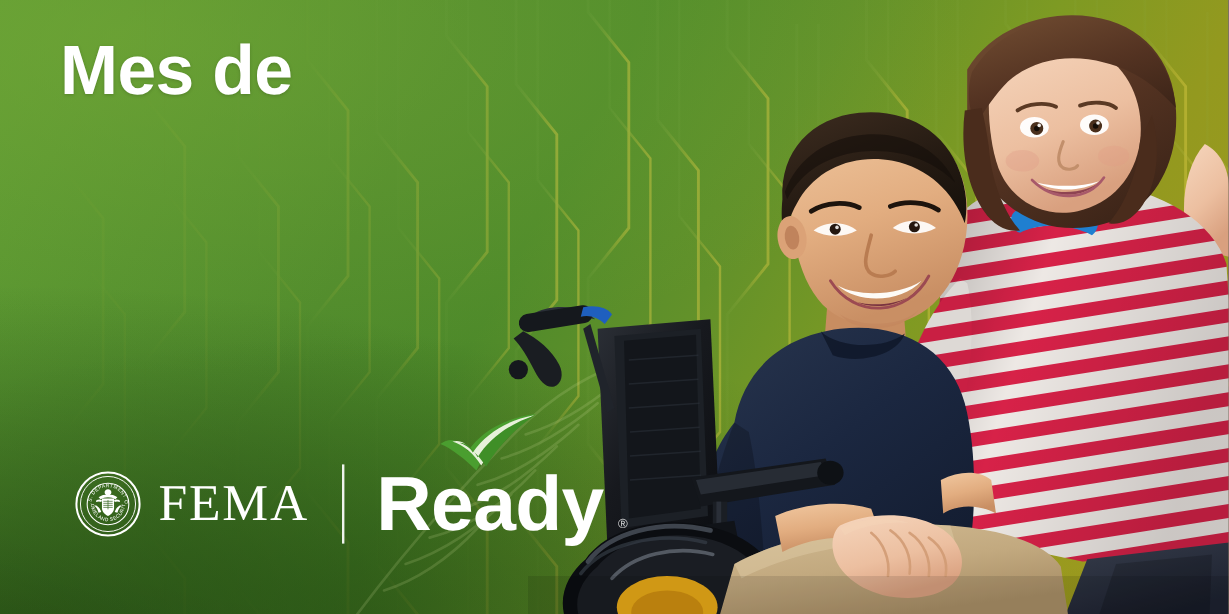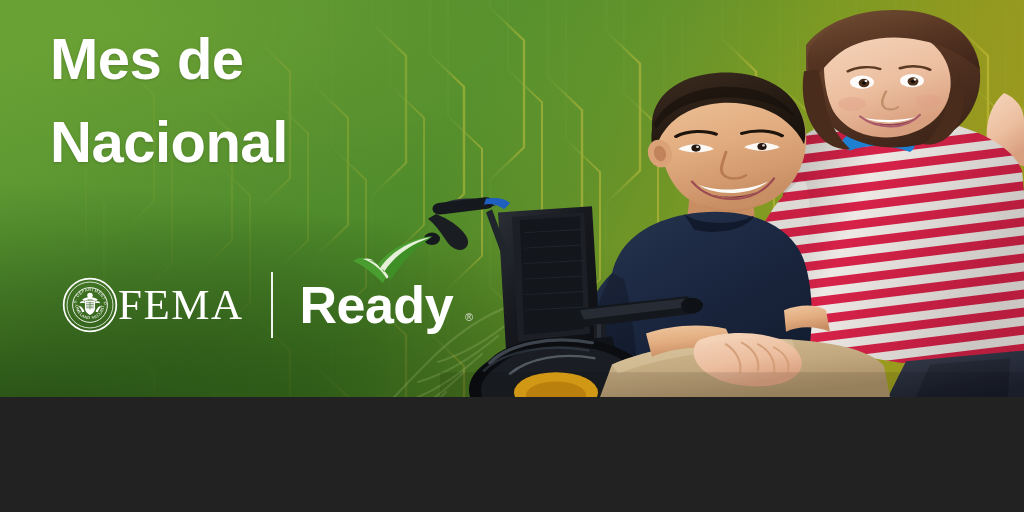--- a/index.html
+++ b/index.html
@@ -4,21 +4,21 @@
 <title>Mes de Preparación Nacional</title>
 <style>
   html, body {
     margin: 0;
     padding: 0;
     background: #222;
   }
   #banner {
     position: relative;
     width: 1024px;
-    height: 397px;
+    height: 512px;
     overflow: hidden;
     font-family: "Liberation Sans", sans-serif;
     background: #8b5cf6;
   }
 
   
   .bg-base {
     position: absolute;
     inset: 0;
     background:
@@ -88,36 +88,37 @@
     display: flex;
     align-items: center;
     z-index: 7;
   }
   .dhs-seal { width: 56px; height: 56px; flex: 0 0 auto; }
   .fema-word {
     color: #ffffff;
     font-family: "Liberation Serif", serif;
     font-size: 43px;
     letter-spacing: 1.5px;
+    margin-left: 14px;
     line-height: 1;
     padding-bottom: 2px;
   }
   .lockup-divider {
     width: 2px;
     height: 66px;
     background: rgba(255,255,255,0.92);
     margin: 0 26px 0 28px;
     flex: 0 0 auto;
   }
   .ready-block { position: relative; display: flex; align-items: baseline; }
   .ready-word {
     color: #ffffff;
     font-family: "Liberation Sans", sans-serif;
     font-weight: bold;
-    font-size: 52px;
+    font-size: 64px;
     letter-spacing: -0.5px;
     line-height: 1;
   }
   .ready-reg {
     color: rgba(255,255,255,0.80);
     font-size: 11px;
     margin-left: 12px;
     position: relative;
     top: -2px;
   }
@@ -449,21 +450,20 @@
 
         <rect x="440" y="480" width="584" height="32" fill="#000" opacity="0.10"></rect>
       </g>
     </svg>
   </div>
 
   <div class="bg-vignette"></div>
 
   <div class="headline">
     <span class="hl-line">Mes de</span>
-    <span class="hl-line">Nacional</span>
   </div>
 
   <div class="logo-lockup">
 
     <span class="dhs-seal">
       <svg viewBox="0 0 100 100" aria-hidden="true">
         <circle cx="50" cy="50" r="47" fill="none" stroke="#ffffff" stroke-width="3"></circle>
         <circle cx="50" cy="50" r="41" fill="none" stroke="#ffffff" stroke-width="1.4"></circle>
         <circle cx="50" cy="50" r="31" fill="none" stroke="#ffffff" stroke-width="1.6"></circle>
         <defs>

